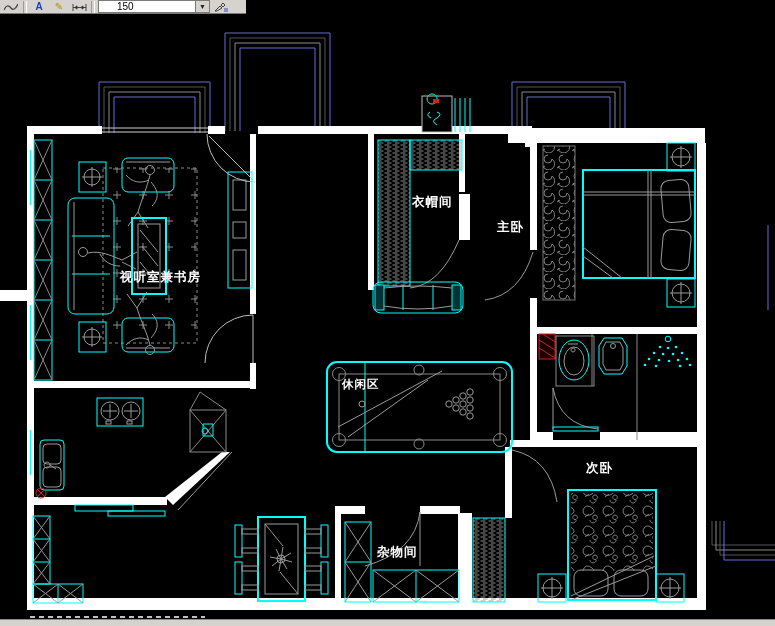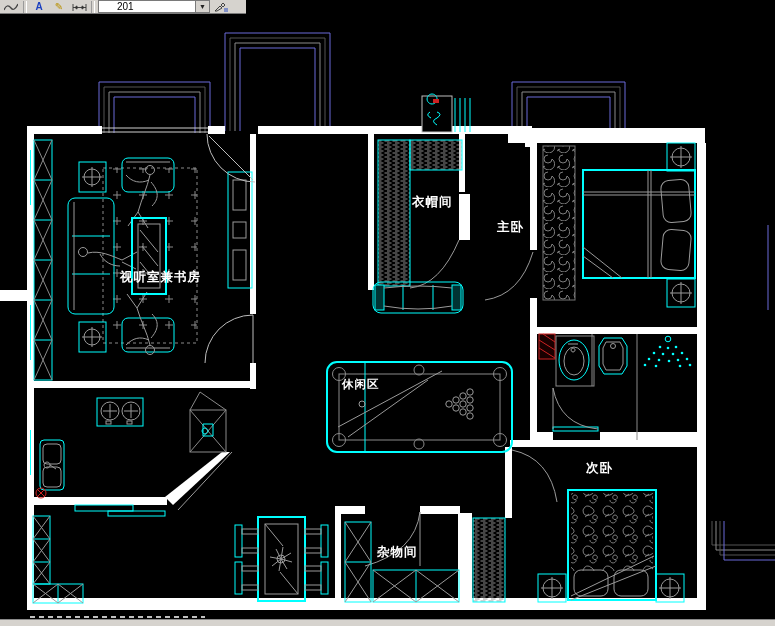--- a/index.html
+++ b/index.html
@@ -40,21 +40,21 @@
   <span class="tsep"></span>
   <span class="tbtn" style="color:#1b3fbf;font-weight:bold;">A</span>
   <span class="tbtn" style="color:#b89000;">✎</span>
   <span class="tbtn">
     <svg width="15" height="9">
         <path d="M1,1 V8 M14,1 V8 M1,4.5 H14 M3,4.5 l2,-1.6 v3.2 z M12,4.5 l-2,-1.6 v3.2 z" stroke="#333" fill="#333" stroke-width="0.9"></path>
       </svg>
   </span>
   <span class="tsep"></span>
   <span class="combo">
-    <span class="val">201</span>
+    <span class="val">150</span>
     <span class="drop">▼</span>
   </span>
   <span class="tbtn">
     <svg width="15" height="9">
         <path d="M1,8 L6,3 l2,2 L3,8 z M7,2 l2,-2 2,2 -2,2 z" stroke="#333" fill="none" stroke-width="0.9"></path>
         <path d="M10,8 H14 M10,6 H14" stroke="#1b3fbf" stroke-width="0.9"></path>
       </svg>
   </span>
 </div>
 

